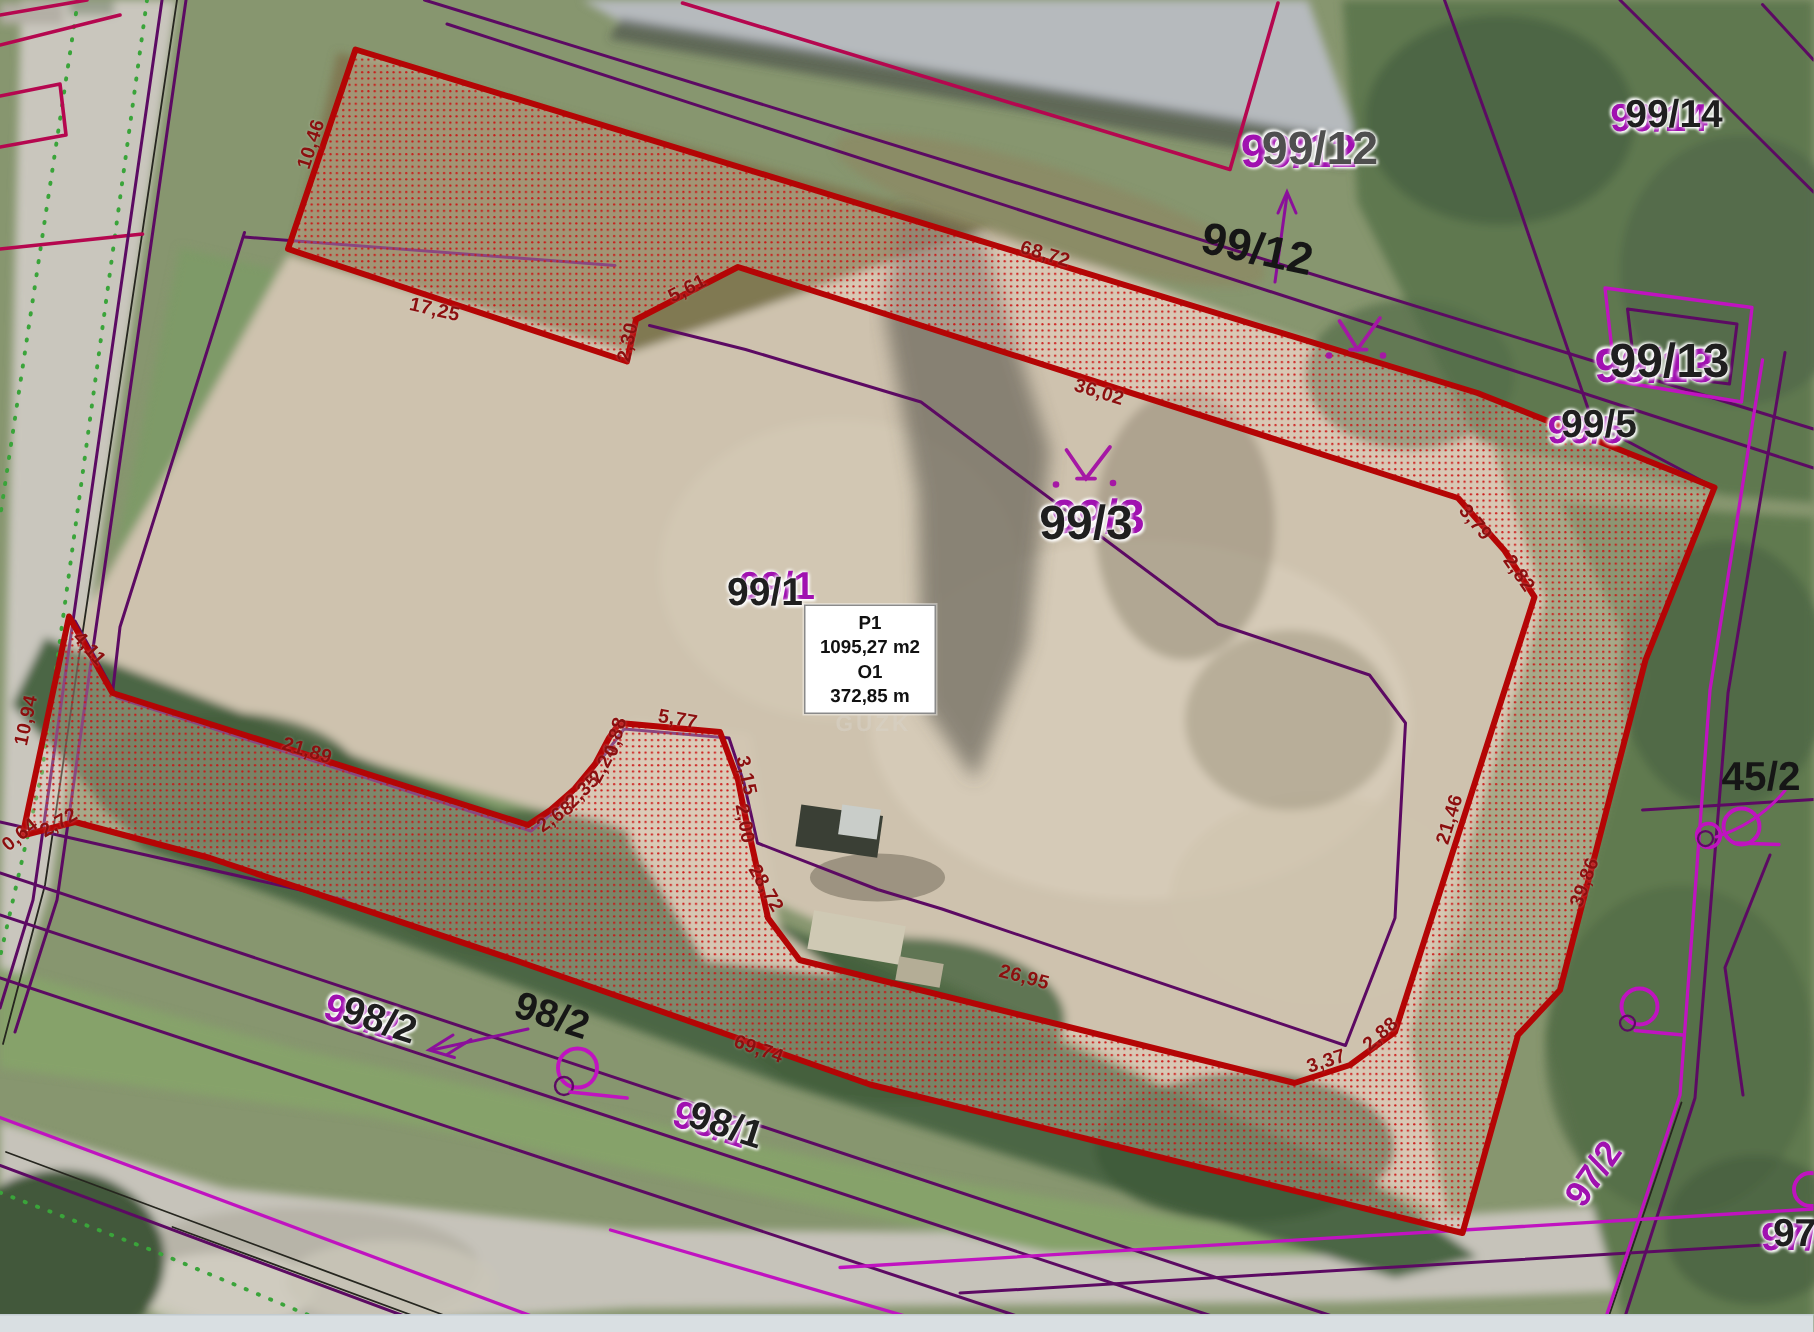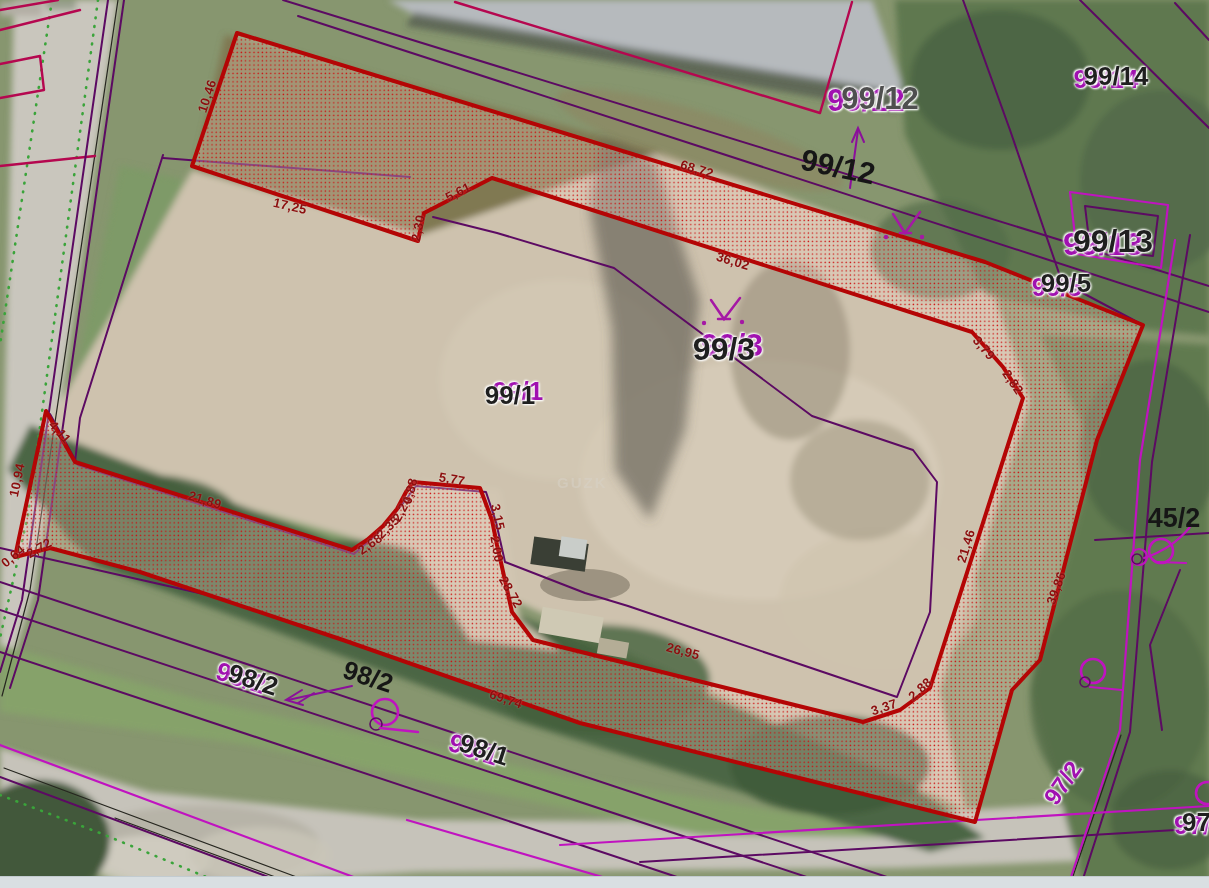--- a/index.html
+++ b/index.html
@@ -276,15 +276,21 @@
       <div class="plabel style-purple-halo" style="left: 1063px; top: 783px; font-size: 24px; transform: translate(-50%, -50%) rotate(-55deg);">
         <span class="main">97/2</span>
       </div>
       <div class="plabel style-double" style="left: 1200px; top: 822px; font-size: 26px; transform: translate(-50%, -50%) rotate(0deg);">
         <span class="ghost" style="left: -8px; top: 3px;">97/</span>
         <span class="main">97/</span>
       </div>
       <div class="wmark" style="left: 557px; top: 474px;">GUZK</div>
     </div>
 
+<div class="mbox">
+  <div>P1</div>
+  <div>1095,27 m2</div>
+  <div>O1</div>
+  <div>372,85 m</div>
+</div>
 
 <div class="bottombar"></div>
 </div>
 
 </body></html>

